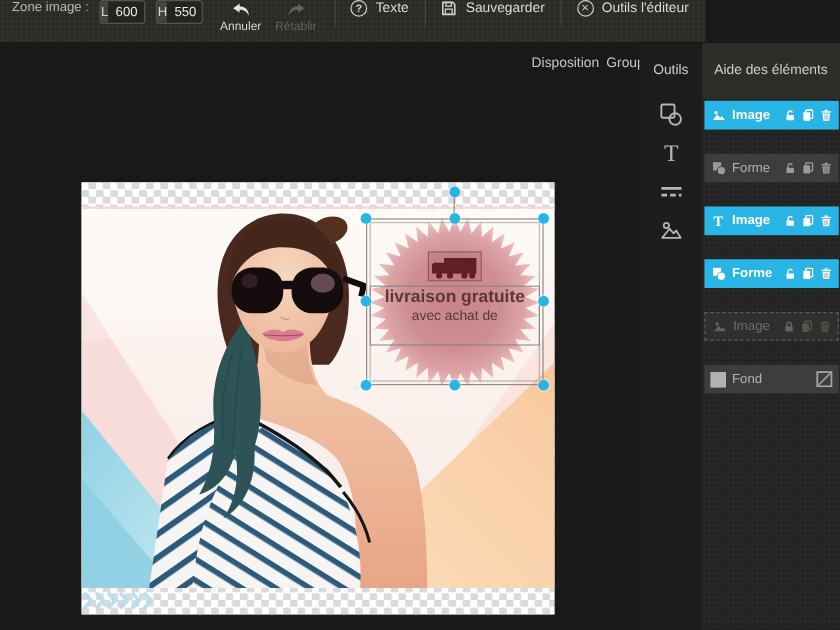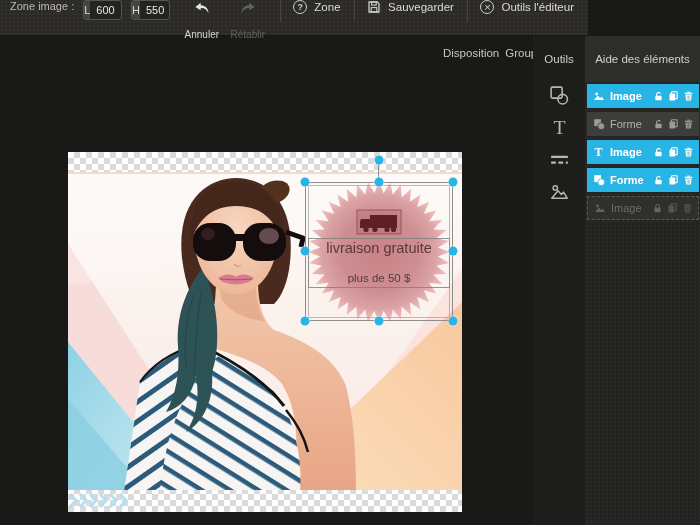--- a/index.html
+++ b/index.html
@@ -14,21 +14,21 @@
   .zone-label { color:#b9b8b4; font-size:11px; margin-right:9px; white-space:nowrap; }
   .dim-field { display:flex; align-items:center; height:20px; border:1px solid #55544e; border-radius:3px;
                overflow:hidden; margin-right:9px; background:#232320; }
   .dim-prefix { width:17px; height:100%; background:#45443f; color:#d8d7d3; font-size:11px;
                 display:flex; align-items:center; justify-content:center; }
   .dim-input { width:32px; background:transparent; border:none; outline:none; color:#e9e8e5; font-size:11px;
                padding-left:6px; font-family:"Liberation Sans", sans-serif; }
   .dim-unit { color:#8e8d88; font-size:10px; padding:0 7px 0 2px; }
   .tb-spacer { flex:1; }
   .tb-undo-group { display:flex; align-items:flex-start; }
-  .tb-vert { display:flex; flex-direction:column; align-items:center; width:46px; cursor:pointer; padding-top:2px;gap:12px; }
+  .tb-vert { display:flex; flex-direction:column; align-items:center; width:46px; cursor:pointer; padding-top:2px; }
   .tb-vert svg { width:20px; height:13px; }
   .tb-vert .lbl { font-size:10px; margin-top:2px; }
   .tb-vert.enabled { color:#e6e5e2; } .tb-vert.enabled .lbl { color:#d7d6d2; }
   .tb-vert.disabled { color:#63625b; } .tb-vert.disabled .lbl { color:#63625b; }
   .tb-sep { width:1px; height:22px; background:#45443f; margin:0 9px; }
   .tb-horiz { display:flex; align-items:center; gap:7px; color:#dcdbd7; font-size:11.5px; cursor:pointer; padding:0 4px; white-space:nowrap; }
   .circle-ic { width:14px; height:14px; border:1.4px solid #cfcecb; border-radius:50%; color:#cfcecb;
                display:flex; align-items:center; justify-content:center; font-size:9px; font-weight:bold; line-height:1; }
   .circle-ic.quit { font-size:11px; font-weight:normal; }
 
@@ -40,21 +40,21 @@
   .canvas { position:absolute; left:68px; top:152px; width:394px; height:360px; z-index:4; }
   .checker { position:absolute; inset:0; background-color:#fff;
              background-image: conic-gradient(#dadada 25%, #ffffff 0 50%, #dadada 0 75%, #ffffff 0);
              background-size:12px 12px; }
   .photo { position:absolute; left:0; top:20px; width:394px; height:318px; overflow:hidden; border-top:2px solid #f5d8d0; }
   .photo svg { display:block; width:394px; height:318px; }
   .chevrons { position:absolute; left:1px; top:341px; width:64px; height:15px; }
 
   .badge-svg { position:absolute; left:239px; top:28px; width:144px; height:144px; }
   .badge-text { position:absolute; left:231px; width:160px; text-align:center; line-height:1.1; }
-  .badge-title { top:89px; font-size:14.5px; font-weight:normal; color:#5a373d; }
+  .badge-title { top:89px; font-size:14.5px; font-weight:bold; color:#5a373d; }
   .badge-l2 { top:106px; font-size:11.5px; color:#4c3c41; }
   .badge-l3 { top:120px; font-size:11.5px; color:#4c3c41; }
 
   .el-box { position:absolute; border:1px solid rgba(150,150,150,0.65); }
   .imgbox { left:240px; top:33px; width:142px; height:133px; }
   .txtbox { left:240px; top:86px; width:142px; height:50px; border-color:rgba(125,125,125,0.8); }
   .selbox { position:absolute; left:237px; top:30px; width:148px; height:139px; border:1px solid #8d8d8d; }
   .rot-line { position:absolute; left:310px; top:8px; width:1px; height:22px; background:#8d8d8d; }
   .handle { position:absolute; width:9px; height:9px; border-radius:50%; background:#29b4e6; transform:translate(-50%,-50%); box-shadow:0 0 0 1px rgba(255,255,255,0.35); }
 
@@ -63,21 +63,21 @@
                display:flex; flex-direction:column; align-items:center; z-index:10; }
   .tools-title { color:#cfcecb; font-size:11.5px; padding:17px 0 14px 0; }
   .tool-btn { width:34px; height:32px; display:flex; align-items:center; justify-content:center; color:#b7b6b3; cursor:pointer; }
   .tool-btn svg { width:23px; height:23px; }
 
   .order-col { position:absolute; left:585px; top:36px; width:115px; height:489px; background:#232321; z-index:10;
                background-image: radial-gradient(rgba(255,255,255,0.035) 1px, transparent 1.2px); background-size:4px 4px; }
   .order-header { height:46px; background:#2d2d2a; color:#cfcecb; font-size:11.5px;
                   display:flex; align-items:center; justify-content:center; }
   .order-list { padding:2px 1px 0 2px; }
-  .row { height:24px; margin-bottom:4px; display:flex; align-items:center; padding:0 5px; cursor:pointer; }
+  .row { height:24px; margin-bottom:20px; display:flex; align-items:center; padding:0 5px; cursor:pointer; }
   .row .ric { width:13px; height:13px; flex:none; display:flex; align-items:center; justify-content:center; }
   .row .ric svg { width:12px; height:12px; }
   .row .rlabel { font-size:11px; margin-left:5px; flex:1; white-space:nowrap; overflow:hidden; }
   .row .acts { display:flex; align-items:center; gap:4px; }
   .row .acts svg { width:11px; height:12px; display:block; }
   .row.selected { background:#29b4e6; color:#fff; }
   .row.selected .rlabel { color:#fff; font-weight:bold; }
   .row.normal { background:#3d3d3b; color:#a6a5a2; }
   .row.normal .rlabel { color:#b3b2af; }
   .row.disabled { background:#2f2f2d; border:1px dashed #5a5a57; color:#64635f; }
@@ -115,21 +115,21 @@
       <svg viewBox="0 0 20 16" style="transform:scaleX(-1)">
         <path d="M8.4,1 L1.8,6.1 L8.4,10.3 L8.4,7.5 C12.9,7.3 16.1,9.7 17.8,13.8 C18,9 15.5,4.5 8.4,3.9 Z" fill="currentColor"></path>
       </svg>
       <span class="lbl">Rétablir</span>
     </div>
   </div>
 
   <div class="tb-sep"></div>
   <div class="tb-horiz">
     <span class="circle-ic">?</span>
-    <span>Zone</span>
+    <span>Texte</span>
   </div>
   <div class="tb-sep"></div>
   <div class="tb-horiz">
     <svg width="14" height="14" viewBox="0 0 14 14">
       <path d="M2,2 h8.3 L12,3.7 V12 H2 Z" fill="none" stroke="#cfcecb" stroke-width="1.3"></path>
       <rect x="4.2" y="7.6" width="5.6" height="4.4" fill="none" stroke="#cfcecb" stroke-width="1.1"></rect>
       <rect x="4.6" y="2" width="4.6" height="3.1" fill="none" stroke="#cfcecb" stroke-width="1.1"></rect>
     </svg>
     <span>Sauvegarder</span>
   </div>
@@ -246,21 +246,21 @@
       <rect x="63" y="35" width="27" height="13" fill="#5e2025"></rect>
       <path d="M55,39 h8 v9 h-10 v-6 q0,-3 2,-3 z" fill="#5e2025"></path>
       <circle cx="59" cy="49.5" r="2.6" fill="#5e2025"></circle>
         <circle cx="68" cy="49.5" r="2.6" fill="#5e2025"></circle>
       <circle cx="80" cy="49.5" r="2.6" fill="#5e2025"></circle>
         <circle cx="86.5" cy="49.5" r="2.6" fill="#5e2025"></circle>
     </g>
   </svg>
 
   <div class="badge-text badge-title">livraison gratuite</div>
-  <div class="badge-text badge-l3">plus de 50 $</div>
+  <div class="badge-text badge-l2">avec achat de</div>
 
   <div class="el-box imgbox"></div>
   <div class="el-box txtbox"></div>
   <div class="selbox"></div>
   <div class="rot-line"></div>
   <div class="handle" style="left:311px;top:8px"></div>
   <div class="handle" style="left:237px;top:30px"></div>
   <div class="handle" style="left:311px;top:30px"></div>
   <div class="handle" style="left:385px;top:30px"></div>
   <div class="handle" style="left:237px;top:99px"></div>
@@ -419,15 +419,25 @@
           </svg>
         <svg viewBox="0 0 12 12">
             <rect x="1.8" y="2.4" width="8.4" height="1.3" fill="#55544f"></rect>
             <rect x="4.6" y="1.2" width="2.8" height="1.2" fill="#55544f"></rect>
             <path d="M2.6,4.4 h6.8 l-0.7,6.6 h-5.4 z" fill="#55544f"></path>
             <path d="M4.7,5.4 v4.6 M6,5.4 v4.6 M7.3,5.4 v4.6" stroke="rgba(0,0,0,0.35)" stroke-width="0.7"></path>
           </svg>
       </span>
     </div>
 
+    <div class="row normal">
+      <span class="fond-swatch"></span>
+      <span class="rlabel">Fond</span>
+      <span class="none-ic">
+        <svg viewBox="0 0 13 13">
+            <rect x="1" y="1" width="11" height="11" fill="none" stroke="currentColor" stroke-width="1.4"></rect>
+            <line x1="11" y1="2" x2="2" y2="11" stroke="currentColor" stroke-width="1.2"></line>
+          </svg>
+      </span>
+    </div>
 
   </div>
 </div>
 
 </body></html>

